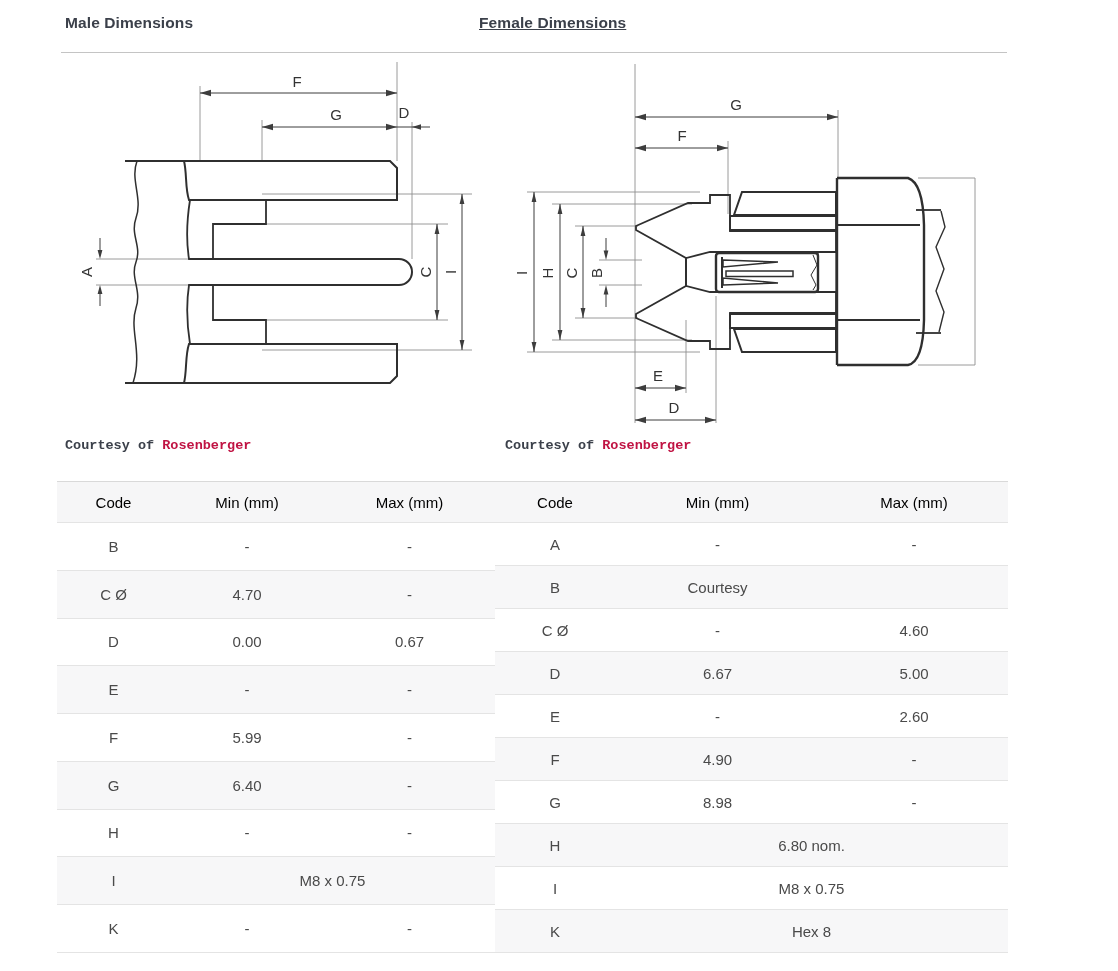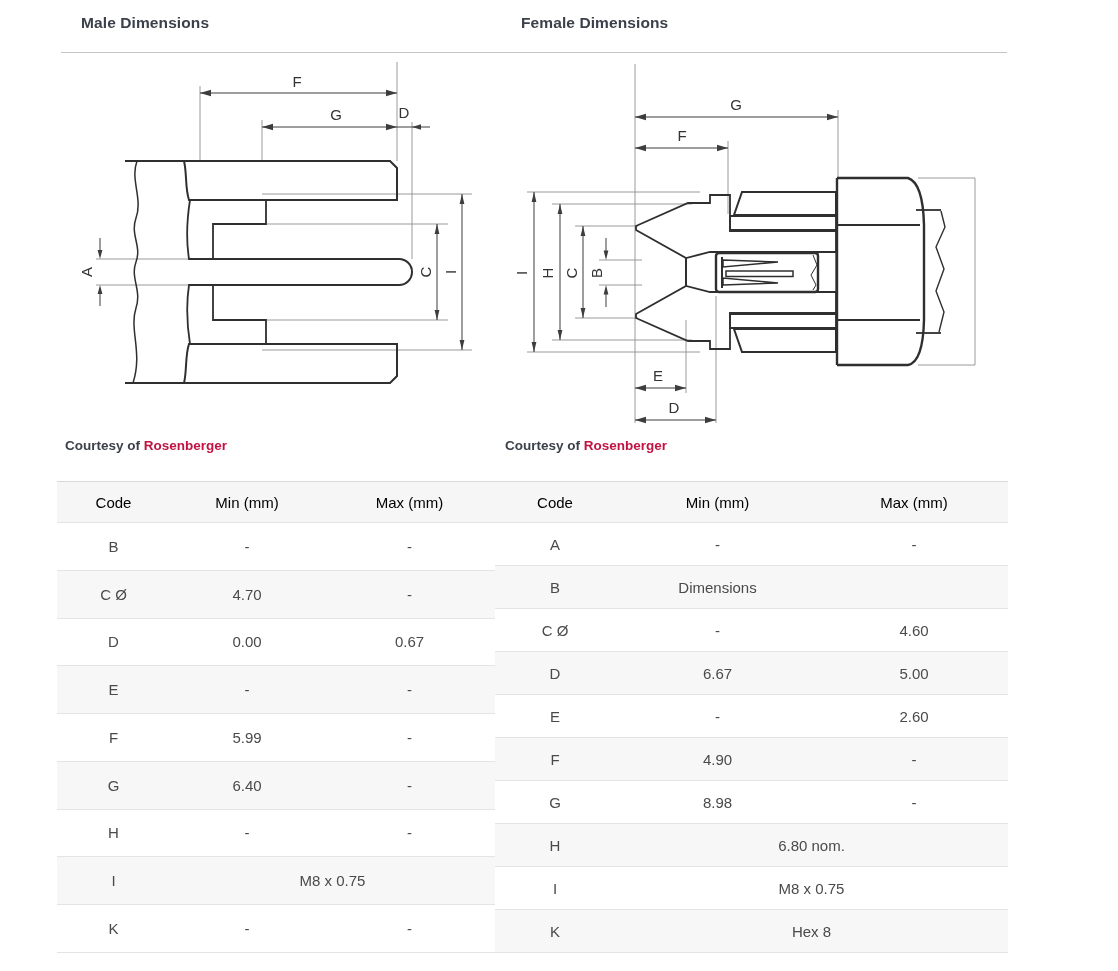--- a/index.html
+++ b/index.html
@@ -1,28 +1,28 @@
 <!DOCTYPE html>
 <html><head>
 <meta charset="utf-8">
 <style>
   html,body { margin:0; padding:0; background:#ffffff; }
   body { font-family:"Liberation Sans","DejaVu Sans",sans-serif; }
   .canvas { position:relative; width:1118px; height:971px; background:#fff; overflow:hidden; }
 
-  .col-title { position:absolute; top:14px; font-size:15.5px; font-weight:bold; color:#3b404a; letter-spacing:0.1px;margin-left:16px; }
+  .col-title { position:absolute; top:14px; font-size:15.5px; font-weight:bold; color:#3b404a; letter-spacing:0.1px; }
   #title-male { left:65px; }
-  #title-female { left:505px; }
+  #title-female { left:479px;text-decoration:underline; }
   .title-rule { position:absolute; top:52px; left:61px; width:946px; height:0; border-top:1px solid #c4c4c4; }
 
   .drawing { position:absolute; }
   #male-drawing { left:80px; top:55px; }
   #female-drawing { left:515px; top:58px; }
 
-  .courtesy { position:absolute; top:438px; font-size:13.5px; font-weight:bold; color:#3b404a; }
+  .courtesy { position:absolute; top:438px; font-size:13.5px; font-weight:bold; color:#3b404a;font-family:Liberation Mono, monospace; }
   #courtesy-male { left:65px; }
   #courtesy-female { left:505px; }
   .courtesy a { color:#c01343; text-decoration:none; font-weight:bold; cursor:pointer; }
 
   .tables { position:absolute; left:57px; top:481px; display:flex; }
   table { border-collapse:collapse; table-layout:fixed; font-size:15px; color:#4a4a4a;
           border-top:1px solid #d9d9d9; border-bottom:1px solid #e4e4e4; }
   #male-table { width:438px; }
   #female-table { width:513px; }
   th, td { padding:0; text-align:center; font-weight:normal; overflow:hidden; }
@@ -294,21 +294,21 @@
           </tr>
         </thead>
         <tbody>
           <tr>
             <td>A</td>
             <td>-</td>
             <td>-</td>
           </tr>
           <tr>
             <td>B</td>
-            <td>Dimensions</td>
+            <td>Courtesy</td>
             <td></td>
           </tr>
           <tr>
             <td>C Ø</td>
             <td>-</td>
             <td>4.60</td>
           </tr>
           <tr>
             <td>D</td>
             <td>6.67</td>

